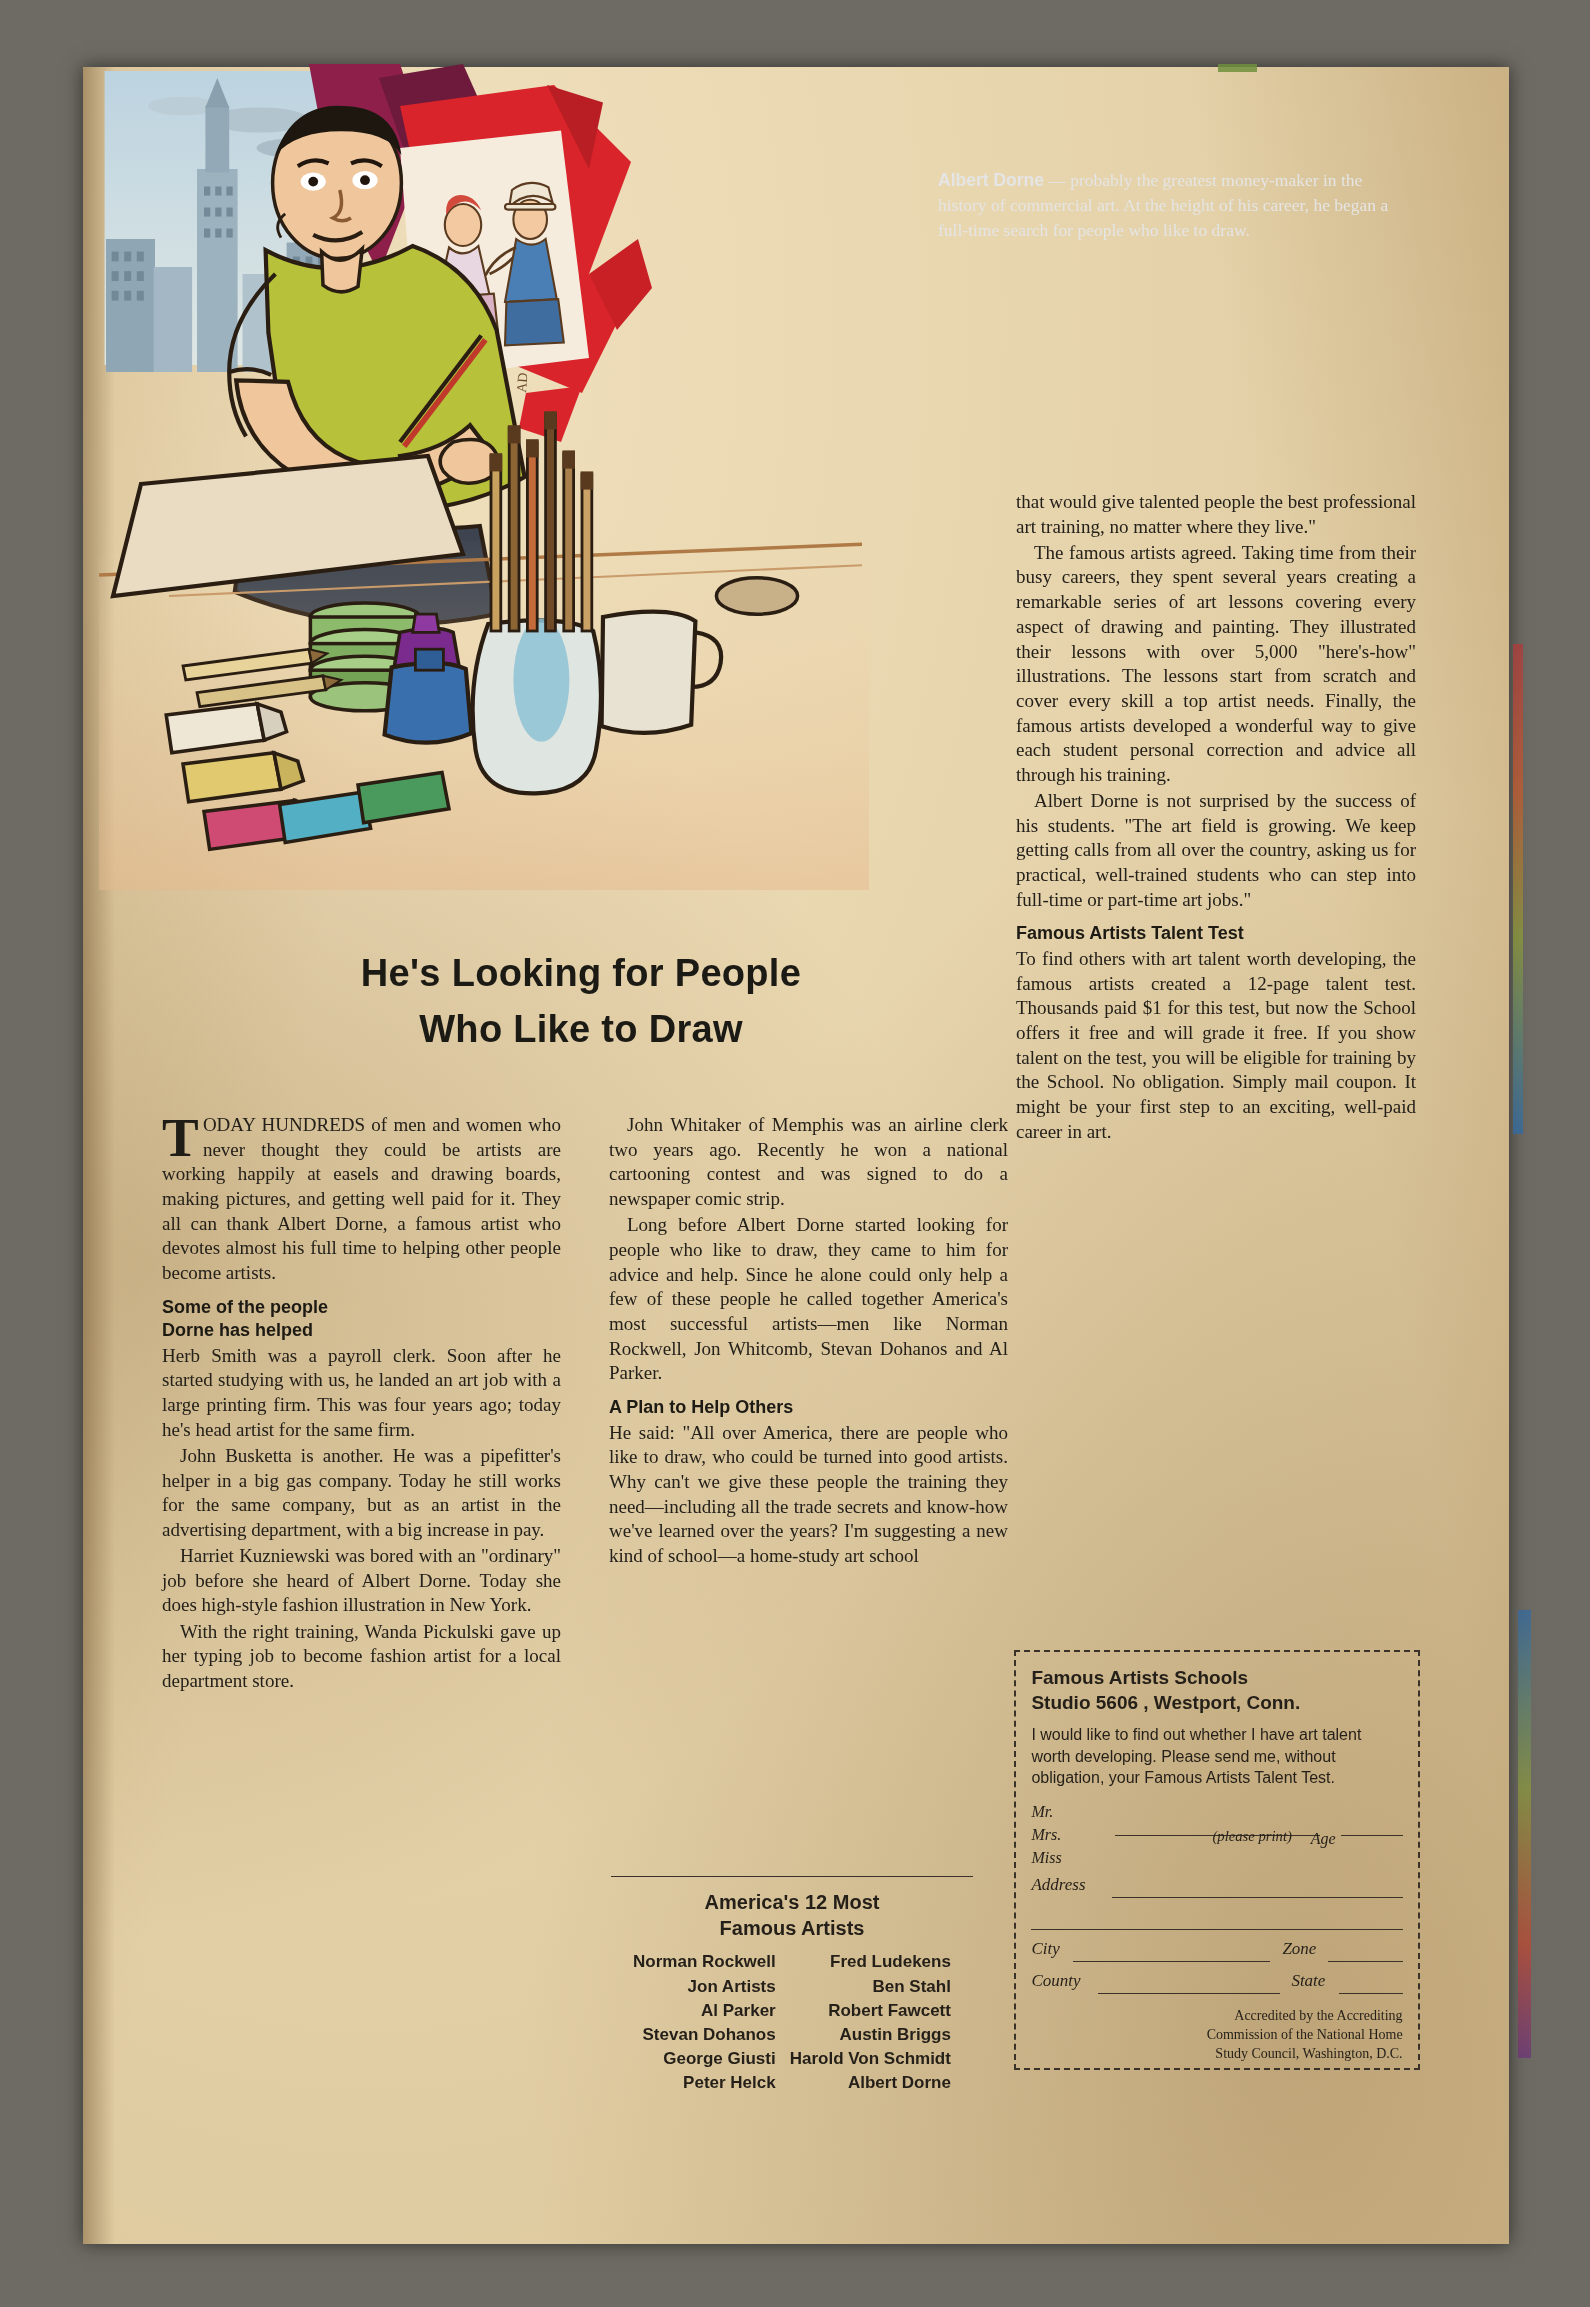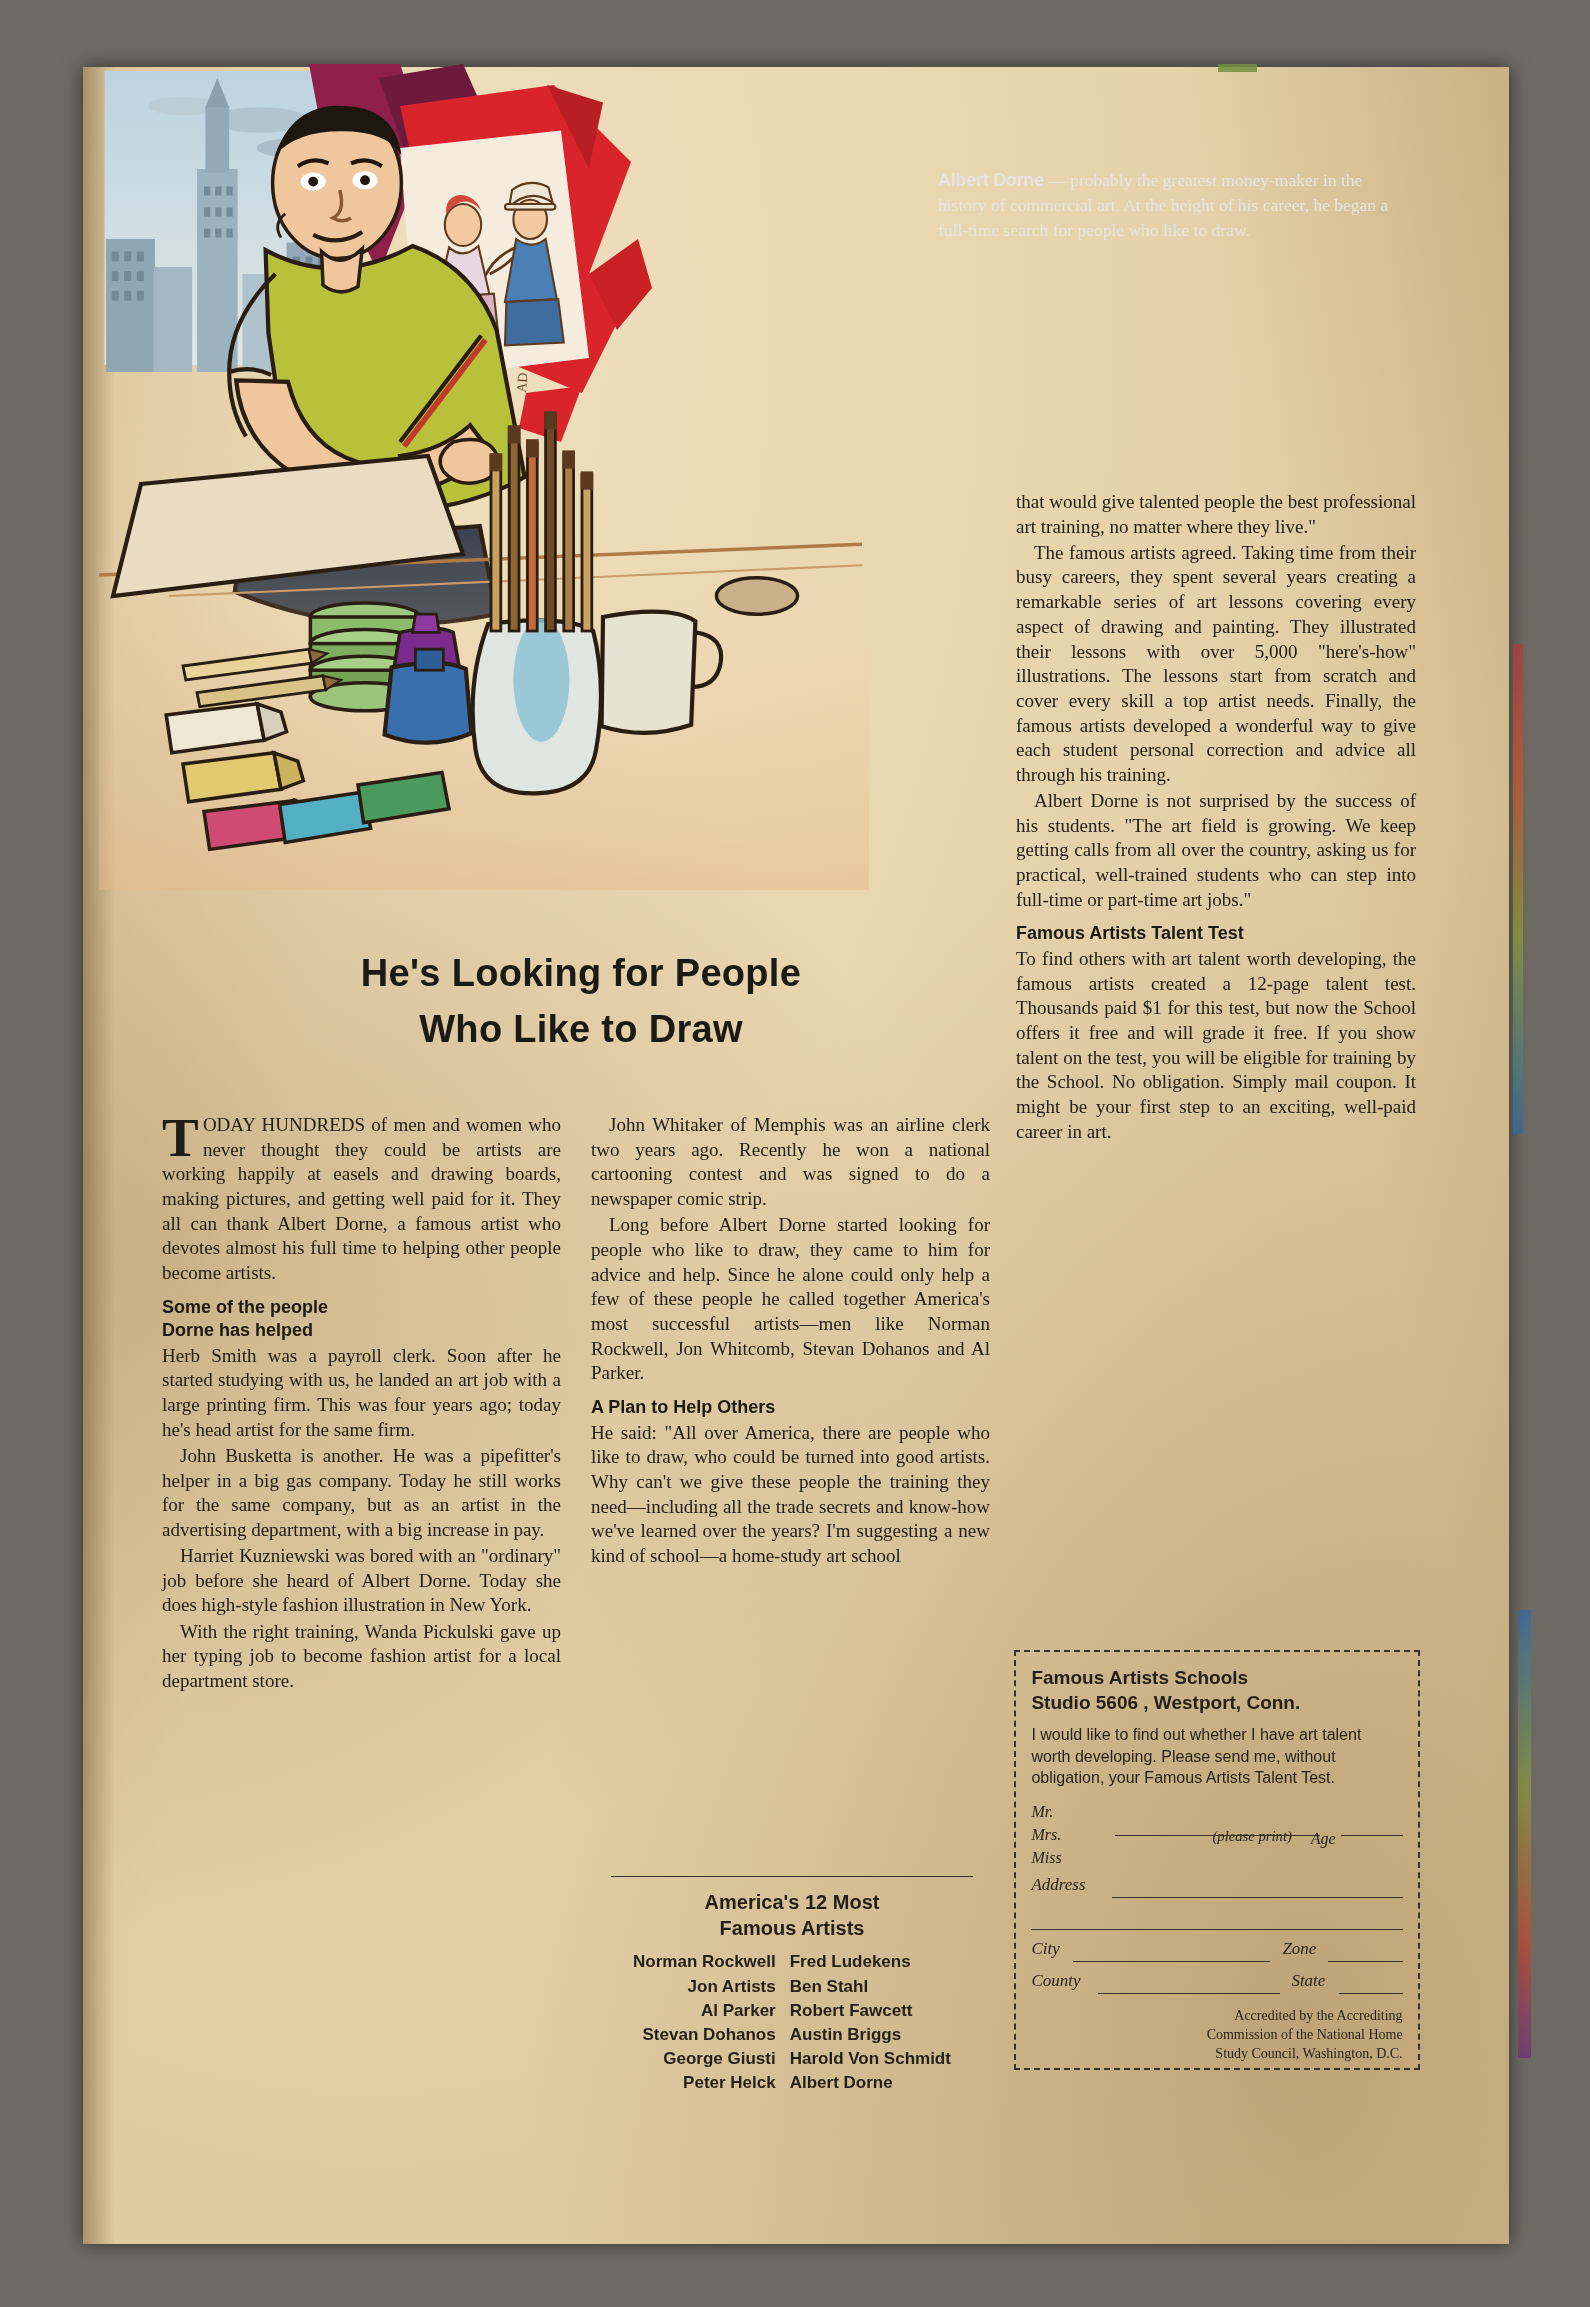--- a/index.html
+++ b/index.html
@@ -46,36 +46,36 @@
     font-family:"Liberation Sans",sans-serif;font-weight:bold;color:#1c1a15;}
   .headline .l1{font-size:38px;letter-spacing:0.3px;}
   .headline .l2{font-size:38px;letter-spacing:0.3px;margin-top:12.6px;}
 
   
   .col{position:absolute;top:1113px;width:399px;font-size:19px;line-height:1.30;color:#24201a;text-align:justify;}
   .col p{margin:0 0 1.4px 0;text-indent:18px;}
   .col p.first{text-indent:0;}
   .col h4{font-family:"Liberation Sans",sans-serif;font-weight:bold;font-size:18px;margin:9.8px 0 1.4px 0;color:#1d1a14;}
   #col1{left:162px;}
-  #col2{left:591px;}
+  #col2{left:609px;}
   #col3{left:1016px;top:490px;width:400px;}
 
   .dropcap{float:left;font-family:"Liberation Serif",serif;font-weight:bold;font-size:55px;line-height:42px;
     padding:4.2px 4.2px 0 0;color:#201c16;}
   .smallcaps{font-variant:small-caps;}
 
   
   .artists{position:absolute;left:591px;top:1876px;width:402px;color:#241f18;}
   .artists .rule{height:1.4px;background:#3a3228;margin:0 19.6px 11.2px 19.6px;}
   .artists h3{font-family:"Liberation Sans",sans-serif;font-weight:bold;font-size:20px;text-align:center;margin:0;line-height:1.3;}
   .artists table{margin:9.8px auto 0 auto;border-collapse:collapse;font-family:"Liberation Sans",sans-serif;
     font-weight:bold;font-size:17px;}
   .artists td{padding:2.1px 7px;}
   .artists td.r{text-align:right;}
-  .artists td.l{text-align:left;}
+  .artists td.l{text-align:right;}
 
   
   .coupon{position:absolute;left:1014px;top:1650px;width:406px;height:420px;
     border:2.1px dashed #3a3228;padding:12.6px 15.4px;box-sizing:border-box;color:#241f18;}
   .coupon .title{font-family:"Liberation Sans",sans-serif;font-weight:bold;font-size:19px;line-height:1.35;}
   .coupon .blurb{font-family:"Liberation Sans",sans-serif;font-size:16px;line-height:1.34;margin-top:8.4px;}
   .mrbox{margin-top:12.6px;position:relative;height:67px;font-size:16px;font-style:italic;line-height:1.42;}
   .mrbox .stack{position:absolute;left:0;top:0;}
   .mrbox .pp{position:absolute;left:150px;top:25px;font-size:14.7px;margin-left:31px;}
   .mrbox .age{position:absolute;right:67px;top:11.2px;margin-top:16px;}

